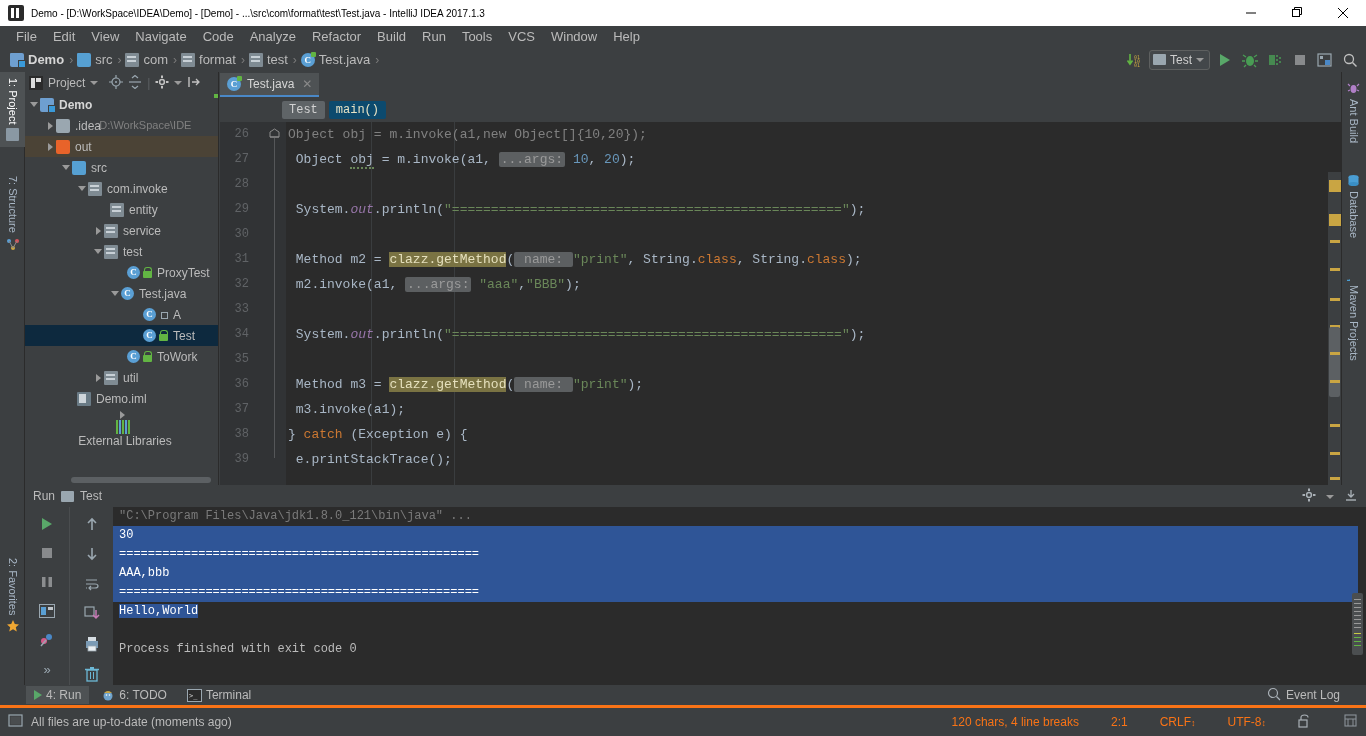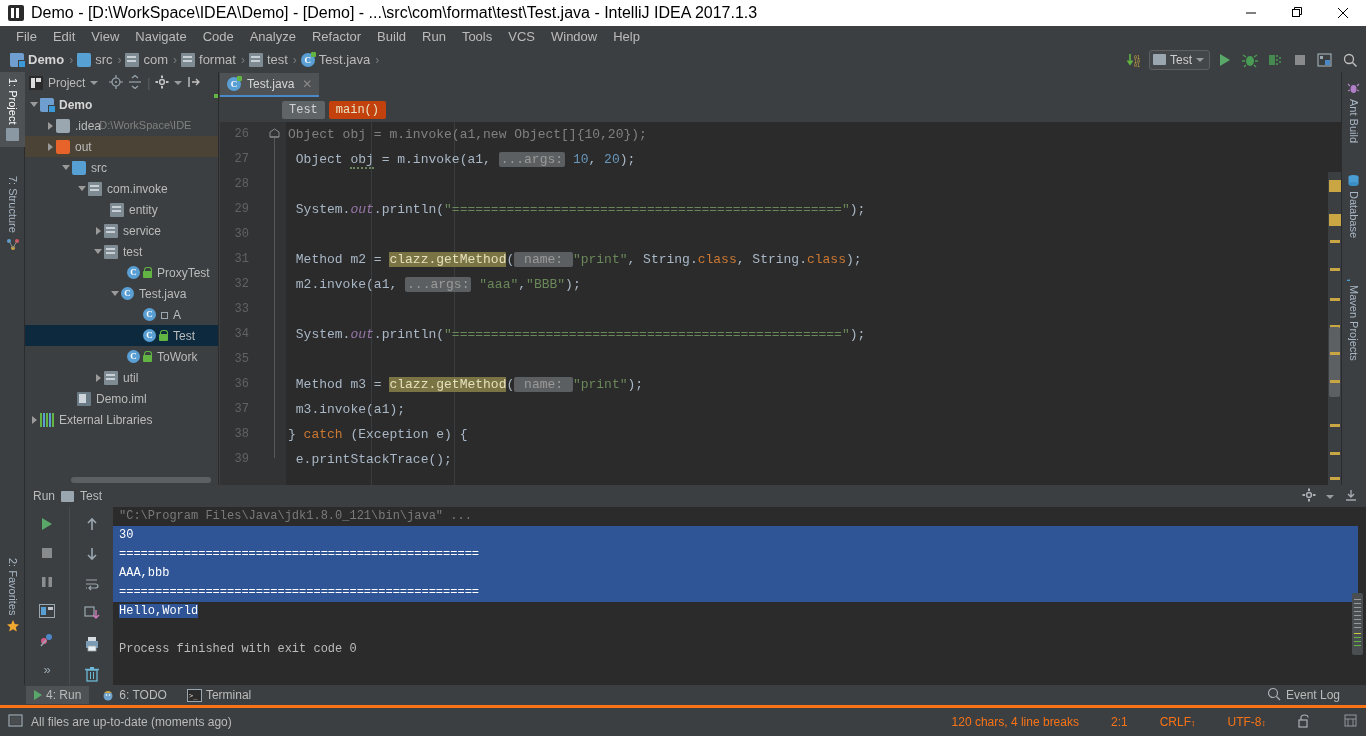--- a/index.html
+++ b/index.html
@@ -23,21 +23,21 @@
   .title-icon {
     width:16px; height:16px; margin-left:8px; margin-right:7px;
     background:#2b2b2b; border-radius:2px; position:relative; flex:none;
   }
   .title-icon:before{
     content:""; position:absolute; left:3px; top:3px; width:3px; height:10px; background:#fff;
   }
   .title-icon:after{
     content:""; position:absolute; left:8px; top:3px; width:3px; height:10px; background:#fff;
   }
-  .title-text { font-size:16px; color:#000; white-space:nowrap; }
+  .title-text { font-size:10px; color:#000; white-space:nowrap; }
   .win-ctrls { margin-left:auto; display:flex; height:26px; }
   .win-btn { width:46px; height:26px; display:flex; align-items:center; justify-content:center; color:#000; }
   .win-btn svg { display:block; }
 
   
   .menubar {
     position:absolute; top:26px; left:0; width:1366px; height:21px;
     background:#3c3f41; display:flex; align-items:center; padding-left:8px;
   }
   .menu-item {
@@ -165,21 +165,21 @@
     height:24px; display:flex; align-items:center; gap:6px; padding:0 7px;
     background:#4e5254; border-bottom:2px solid #4a88c7; font-size:12px; color:#d6d6d6;
   }
   .etab .x { color:#8a8a8a; font-size:12px; margin-left:2px; }
   .breadcrumbs { height:25px; background:#3c3f41; display:flex; align-items:center; padding-left:62px; gap:4px; }
   .bc {
     font-family:"Liberation Mono", monospace; font-size:12px;
     padding:2px 7px; border-radius:2px;
   }
   .bc.grey { background:#5f6467; color:#d2d2d2; }
-  .bc.olive { background:#c2410c; color:#e8e3c4; }
+  .bc.olive { background:#0c4a6e; color:#e8e3c4; }
 
   .codearea {
     position:absolute; top:50px; left:0; right:0; bottom:0;
     background:#2b2b2b; display:flex; overflow:hidden;
   }
   .gutter {
     width:66px; flex:none; background:#313335; position:relative;
     font-family:"Liberation Mono", monospace; font-size:12px; color:#606366;
   }
   .gutter .ln { height:25px; line-height:25px; text-align:right; padding-right:37px; }
@@ -553,21 +553,21 @@
       </div>
       <div class="trow" style="padding-left:68px;">
         <span class="tarrow right"></span>
         <span class="ico ico-pkg"></span>
         <span class="tlabel">util</span>
       </div>
       <div class="trow" style="padding-left:52px;">
         <span class="ico ico-iml"></span>
         <span class="tlabel">Demo.iml</span>
       </div>
-      <div class="trow" style="padding-left:4px;">
+      <div class="trow" style="padding-left:4px;flex-direction:column;">
         <span class="tarrow right"></span>
         <span class="ico ico-libs"></span>
         <span class="tlabel">External Libraries</span>
       </div>
 
       <div class="proj-hscroll">
         <div class="thumb"></div>
       </div>
     </div>
   </div>

